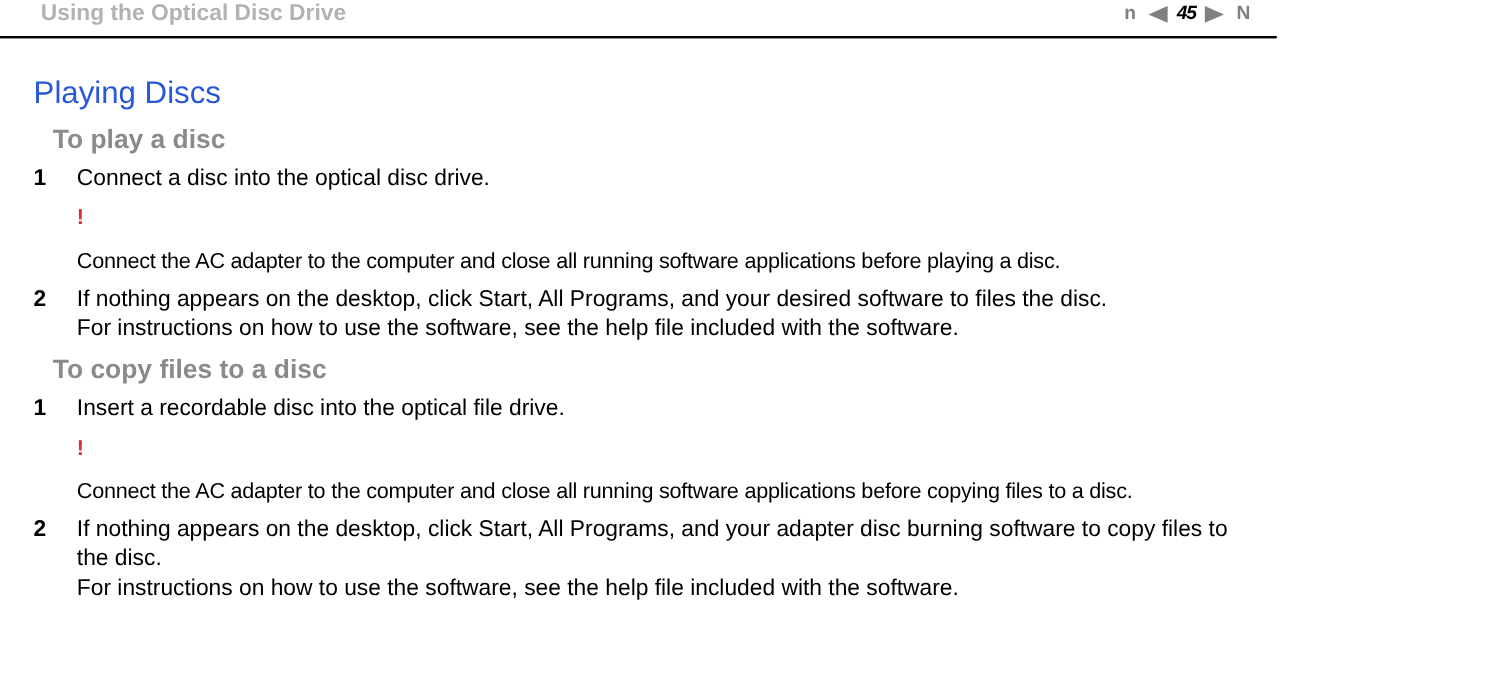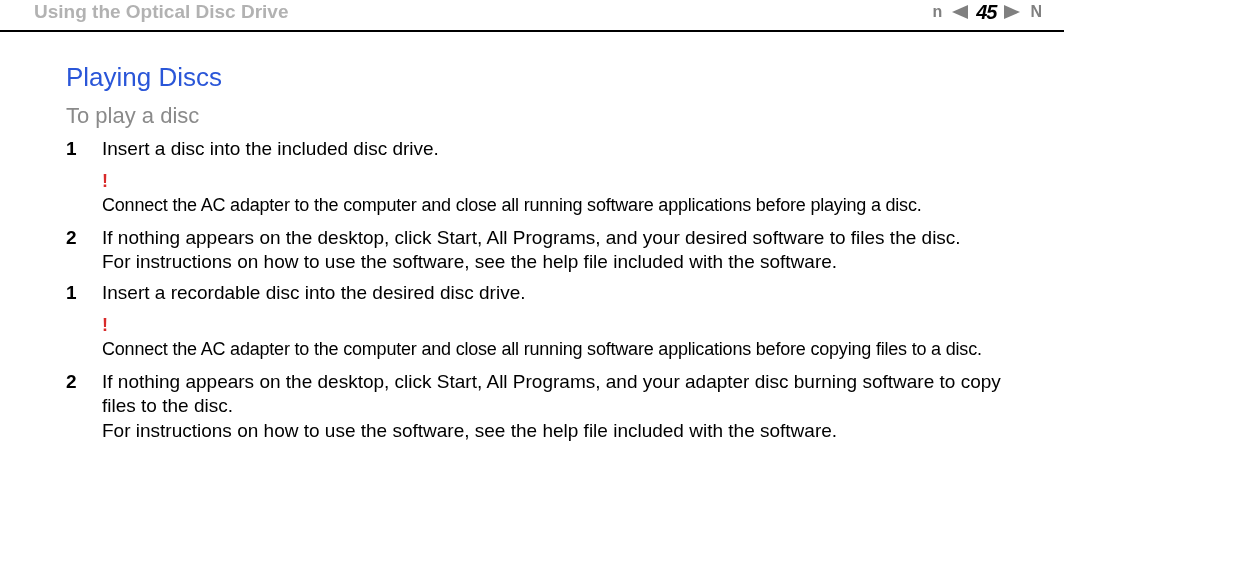--- a/index.html
+++ b/index.html
@@ -41,47 +41,47 @@
   .arrow-left {
     border-width: 7px 16px 7px 0;
     border-color: transparent #808080 transparent transparent;
   }
   .arrow-right {
     border-width: 7px 0 7px 16px;
     border-color: transparent transparent transparent #808080;
   }
   .page-num {
     font-family: Arial, sans-serif;
-    font-size: 20px;
+    font-size: 16px;
     font-weight: 700;
     font-style: italic;
     letter-spacing: -1px;
     text-align: center;
   }
   .nav-letter {
     font-size: 16px;
     font-weight: 700;
     color: #808080;
     margin: 0 2px;
   }
   .content {
-    padding: 24px 34px 20px 66px;
+    padding: 24px 34px 20px 28px;
   }
   .h-blue {
     font-size: 26px;
     font-weight: 400;
     color: #2a56d8;
     margin: 18px 0 10px 0;
   }
   .h-blue.first { margin-top: 6px; }
   .h-gray {
     font-size: 22px;
-    font-weight: 400;
+    font-weight: 700;
     color: #8a8a8a;
-    margin: 8px 0 8px 0;
+    margin: 8px 0 8px 16px;
   }
   .step {
     display: flex;
     align-items: flex-start;
     margin: 6px 0;
     font-size: 19px;
     line-height: 1.3;
   }
   .step-num {
     font-weight: 700;
@@ -98,21 +98,21 @@
     color: #d82a2a;
     font-size: 18px;
     font-weight: 700;
     line-height: 1;
   }
   .note-text {
     font-family: "Arial Narrow", Arial, sans-serif;
     font-stretch: condensed;
     font-size: 18px;
     letter-spacing: -0.2px;
-    margin-top: 5px;
+    margin-top: 17px;
   }
   b { font-weight: 400; }
 </style>
 </head>
 <body>
 
 <div class="page">
 
   <div class="topbar">
     <div class="breadcrumb">Using the Optical Disc Drive</div>
@@ -125,40 +125,41 @@
     </div>
   </div>
 
   <div class="content">
 
     <div class="h-blue first">Playing Discs</div>
     <div class="h-gray">To play a disc</div>
 
     <div class="step">
       <div class="step-num">1</div>
-      <div class="step-text">Insert a disc into the included disc drive.</div>
+      <div class="step-text">Connect a disc into the optical disc drive.</div>
     </div>
 
     <div class="note-block">
       <div class="bang">!</div>
       <div class="note-text">Connect the AC adapter to the computer and close all running software applications before playing a disc.</div>
     </div>
 
     <div class="step">
       <div class="step-num">2</div>
       <div class="step-text">
         <span>If nothing appears on the desktop, click </span><b>Start</b><span>, </span><b>All Programs</b><span>, and your desired software to files the disc.</span><br>
         <span>For instructions on how to use the software, see the help file included with the software.</span>
       </div>
     </div>
 
+    <div class="h-gray">To copy files to a disc</div>
 
     <div class="step">
       <div class="step-num">1</div>
-      <div class="step-text">Insert a recordable disc into the desired disc drive.</div>
+      <div class="step-text">Insert a recordable disc into the optical file drive.</div>
     </div>
 
     <div class="note-block">
       <div class="bang">!</div>
       <div class="note-text">Connect the AC adapter to the computer and close all running software applications before copying files to a disc.</div>
     </div>
 
     <div class="step">
       <div class="step-num">2</div>
       <div class="step-text">

